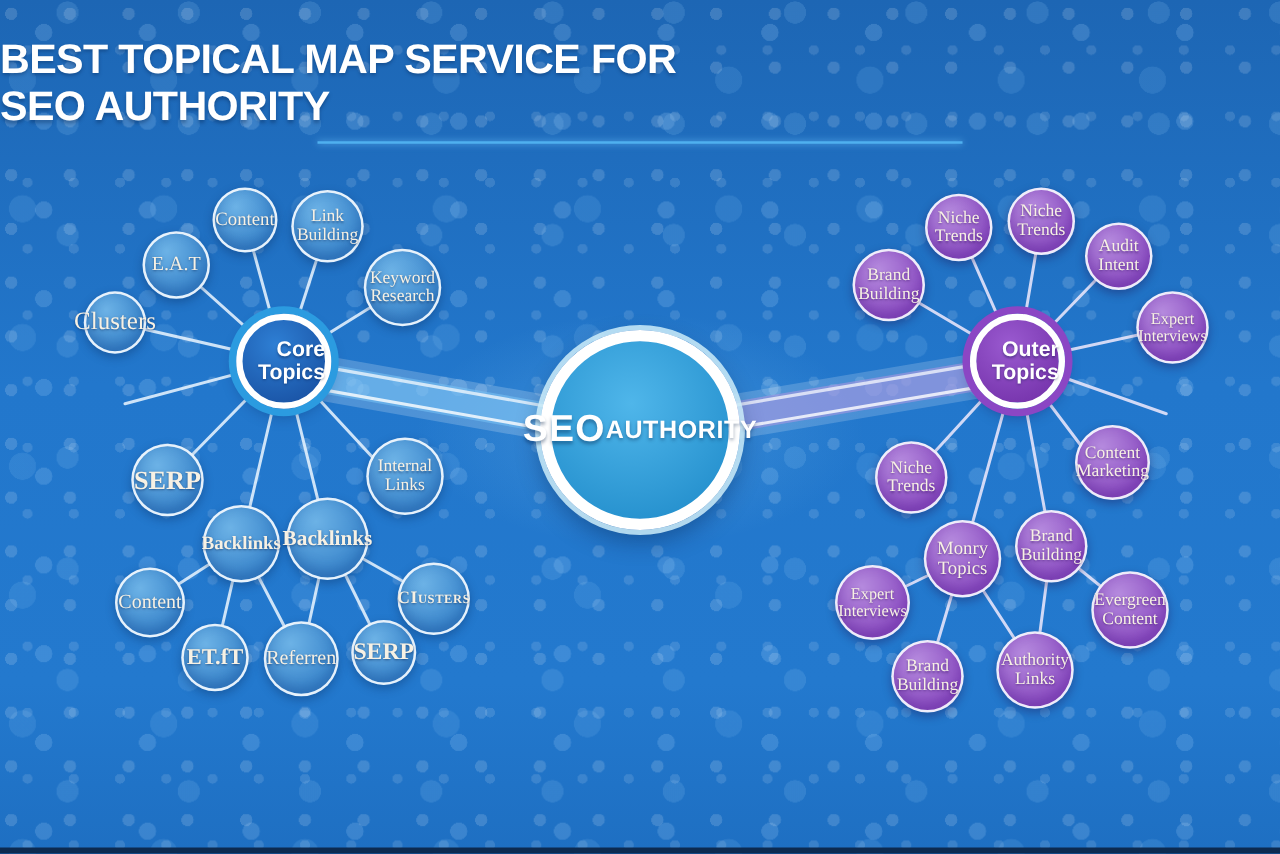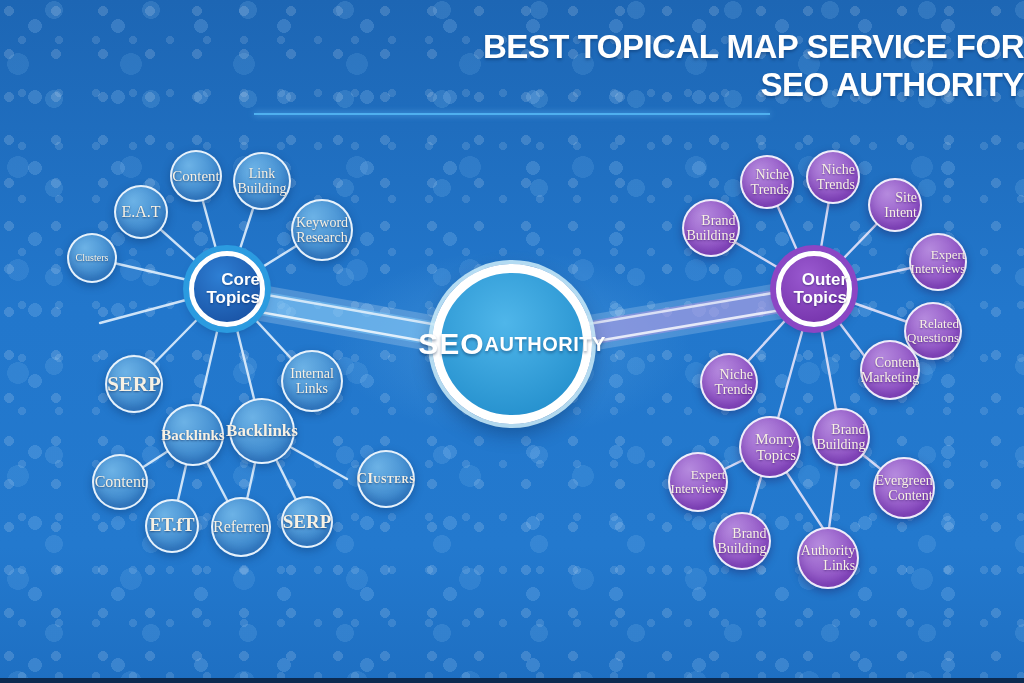--- a/index.html
+++ b/index.html
@@ -17,21 +17,21 @@
       linear-gradient(180deg,#1d66b4 0%,#2277cc 45%,#2379ce 80%,#1e6fc2 100%);
     background-size:47px 43px,83px 71px,37px 53px,97px 89px,61px 67px,113px 103px,100% 100%;
   }
   .center-glow{
     position:absolute;left:262px;top:214px;width:500px;height:260px;pointer-events:none;
     background:radial-gradient(ellipse 250px 130px at 50% 50%, rgba(150,220,255,0.22), rgba(150,220,255,0) 72%);
   }
   .bottom-strip{position:absolute;left:0;bottom:0;width:100%;height:5px;background:#0c2a50;}
 
   
-  .title-block{position:absolute;top:28px;left:0;width:100%;text-align:right;z-index:5;}
+  .title-block{position:absolute;top:28px;left:0;width:100%;text-align:left;z-index:5;}
   .title-line{
     color:#ffffff;font-weight:bold;font-size:33px;line-height:1.16;letter-spacing:-0.5px;
     text-shadow:0 2px 3px rgba(0,30,70,0.35);
   }
   .title-underline{
     width:516px;height:2px;margin:8px auto 0;background:#4fb0ef;
     box-shadow:0 0 6px rgba(110,195,250,0.9);
   }
 
   
@@ -51,24 +51,23 @@
   }
   .sat.core{
     background:radial-gradient(circle at 35% 28%, #6cb2e6, #3a86cc 72%);
     box-shadow:0 3px 8px rgba(8,40,90,0.35), inset 0 -5px 10px rgba(20,70,140,0.35);
   }
   .sat.outer{
     background:radial-gradient(circle at 35% 28%, #b霉58ade, #8c4ec2 72%);
     background:radial-gradient(circle at 35% 28%, #b58ade, #8c4ec2 72%);
     box-shadow:0 3px 8px rgba(30,10,70,0.35), inset 0 -5px 10px rgba(80,30,140,0.35);
     text-shadow:0 1px 2px rgba(45,10,90,0.55);
-    text-align:right;
   }
   .sat.bold{font-weight:bold;}
-  .sat.sc{font-variant:small-caps;letter-spacing:0.5px;margin-left:39px;}
+  .sat.sc{font-variant:small-caps;letter-spacing:0.5px;}
 
   
   .hub{
     position:absolute;z-index:3;border-radius:50%;box-sizing:content-box;
     display:flex;align-items:center;justify-content:center;text-align:right;
     width:66px;height:66px;border:5px solid #ffffff;
     color:#fff;font-weight:bold;font-size:17px;line-height:1.08;
     text-shadow:0 1px 2px rgba(0,20,60,0.4);
   }
   #hub-core{
@@ -153,43 +152,42 @@
       <line x1="770" y1="447" x2="828" y2="536" class="link outer"></line>
       <line x1="841" y1="437" x2="828" y2="536" class="link outer"></line>
       <line x1="841" y1="437" x2="904" y2="488" class="link outer"></line>
     </svg>
 
   <div class="nodes-layer">
       <div class="sat core" style="left: 170px; top: 150px; width: 52px; height: 52px; font-size: 15px;">Content</div>
       <div class="sat core" style="left: 233px; top: 152px; width: 58px; height: 58px; font-size: 14px;">Link Building</div>
       <div class="sat core" style="left: 291px; top: 199px; width: 62px; height: 62px; font-size: 14px;">Keyword Research</div>
       <div class="sat core" style="left: 114px; top: 185px; width: 54px; height: 54px; font-size: 16px;">E.A.T</div>
-      <div class="sat core" style="left: 67px; top: 233px; width: 50px; height: 50px; font-size: 10px;">Clusters</div>
+      <div class="sat core" style="left: 67px; top: 233px; width: 50px; height: 50px; font-size: 20px;">Clusters</div>
       <div class="sat core bold" style="left: 105px; top: 355px; width: 58px; height: 58px; font-size: 21px;">SERP</div>
-      <div class="sat core" style="left: 281px; top: 350px; width: 62px; height: 62px; font-size: 14px;">Internal Links</div>
+      <div class="sat core" style="left: 293px; top: 350px; width: 62px; height: 62px; font-size: 14px;">Internal Links</div>
       <div class="sat core bold" style="left: 162px; top: 404px; width: 62px; height: 62px; font-size: 15px;">Backlinks</div>
       <div class="sat core bold" style="left: 229px; top: 398px; width: 66px; height: 66px; font-size: 17px;">Backlinks</div>
       <div class="sat core" style="left: 92px; top: 454px; width: 56px; height: 56px; font-size: 16px;">Content</div>
       <div class="sat core bold" style="left: 145px; top: 499px; width: 54px; height: 54px; font-size: 18px;">ET.fT</div>
       <div class="sat core" style="left: 211px; top: 497px; width: 60px; height: 60px; font-size: 16px;">Referren</div>
       <div class="sat core bold" style="left: 281px; top: 496px; width: 52px; height: 52px; font-size: 19px;">SERP</div>
       <div class="sat core bold sc" style="left: 318px; top: 450px; width: 58px; height: 58px; font-size: 14px;">CIusters</div>
       <div class="sat outer" style="left: 682px; top: 199px; width: 58px; height: 58px; font-size: 14px;">Brand Building</div>
       <div class="sat outer" style="left: 740px; top: 155px; width: 54px; height: 54px; font-size: 14px;">Niche Trends</div>
       <div class="sat outer" style="left: 806px; top: 150px; width: 54px; height: 54px; font-size: 14px;">Niche Trends</div>
-      <div class="sat outer" style="left: 868px; top: 178px; width: 54px; height: 54px; font-size: 14px;">Site Intent</div>
+      <div class="sat outer" style="left: 868px; top: 178px; width: 54px; height: 54px; font-size: 14px;">Audit Intent</div>
       <div class="sat outer" style="left: 909px; top: 233px; width: 58px; height: 58px; font-size: 13px;">Expert Interviews</div>
-      <div class="sat outer" style="left: 904px; top: 302px; width: 58px; height: 58px; font-size: 13px;">Related Questions</div>
       <div class="sat outer" style="left: 860px; top: 340px; width: 60px; height: 60px; font-size: 14px; font-family: Liberation Serif, serif;">Content Marketing</div>
       <div class="sat outer" style="left: 700px; top: 353px; width: 58px; height: 58px; font-size: 14px;">Niche Trends</div>
       <div class="sat outer" style="left: 739px; top: 416px; width: 62px; height: 62px; font-size: 15px;">Monry Topics</div>
       <div class="sat outer" style="left: 812px; top: 408px; width: 58px; height: 58px; font-size: 14px;">Brand Building</div>
       <div class="sat outer" style="left: 668px; top: 452px; width: 60px; height: 60px; font-size: 13px;">Expert Interviews</div>
       <div class="sat outer" style="left: 713px; top: 512px; width: 58px; height: 58px; font-size: 14px;">Brand Building</div>
-      <div class="sat outer" style="left: 797px; top: 527px; width: 62px; height: 62px; font-size: 14px;">Authority Links</div>
+      <div class="sat outer" style="left: 797px; top: 505px; width: 62px; height: 62px; font-size: 14px;">Authority Links</div>
       <div class="sat outer" style="left: 873px; top: 457px; width: 62px; height: 62px; font-size: 14px;">Evergreen Content</div>
     </div>
 
   <div class="hub" id="hub-core">
     <span>Core Topics</span>
   </div>
 
   <div class="hub" id="hub-outer">
     <span>Outer Topics</span>
   </div>

